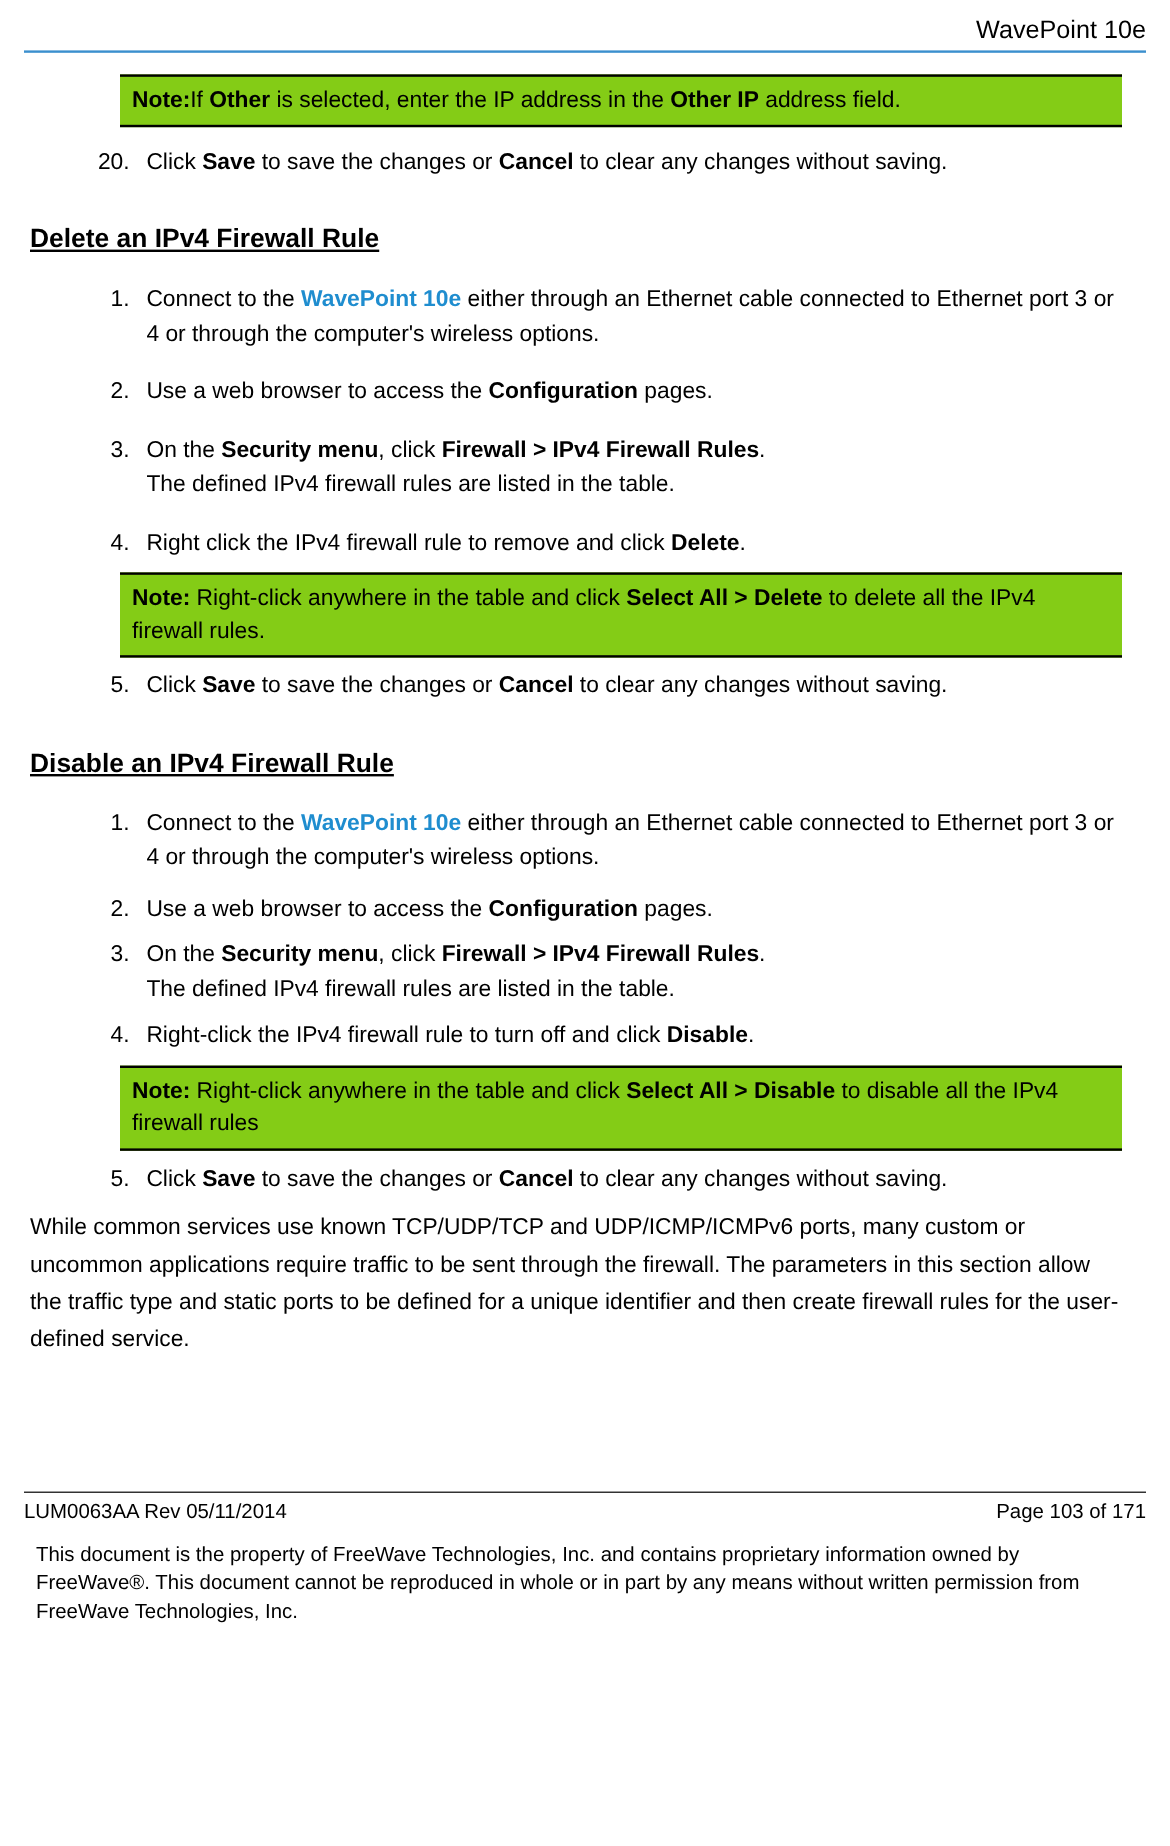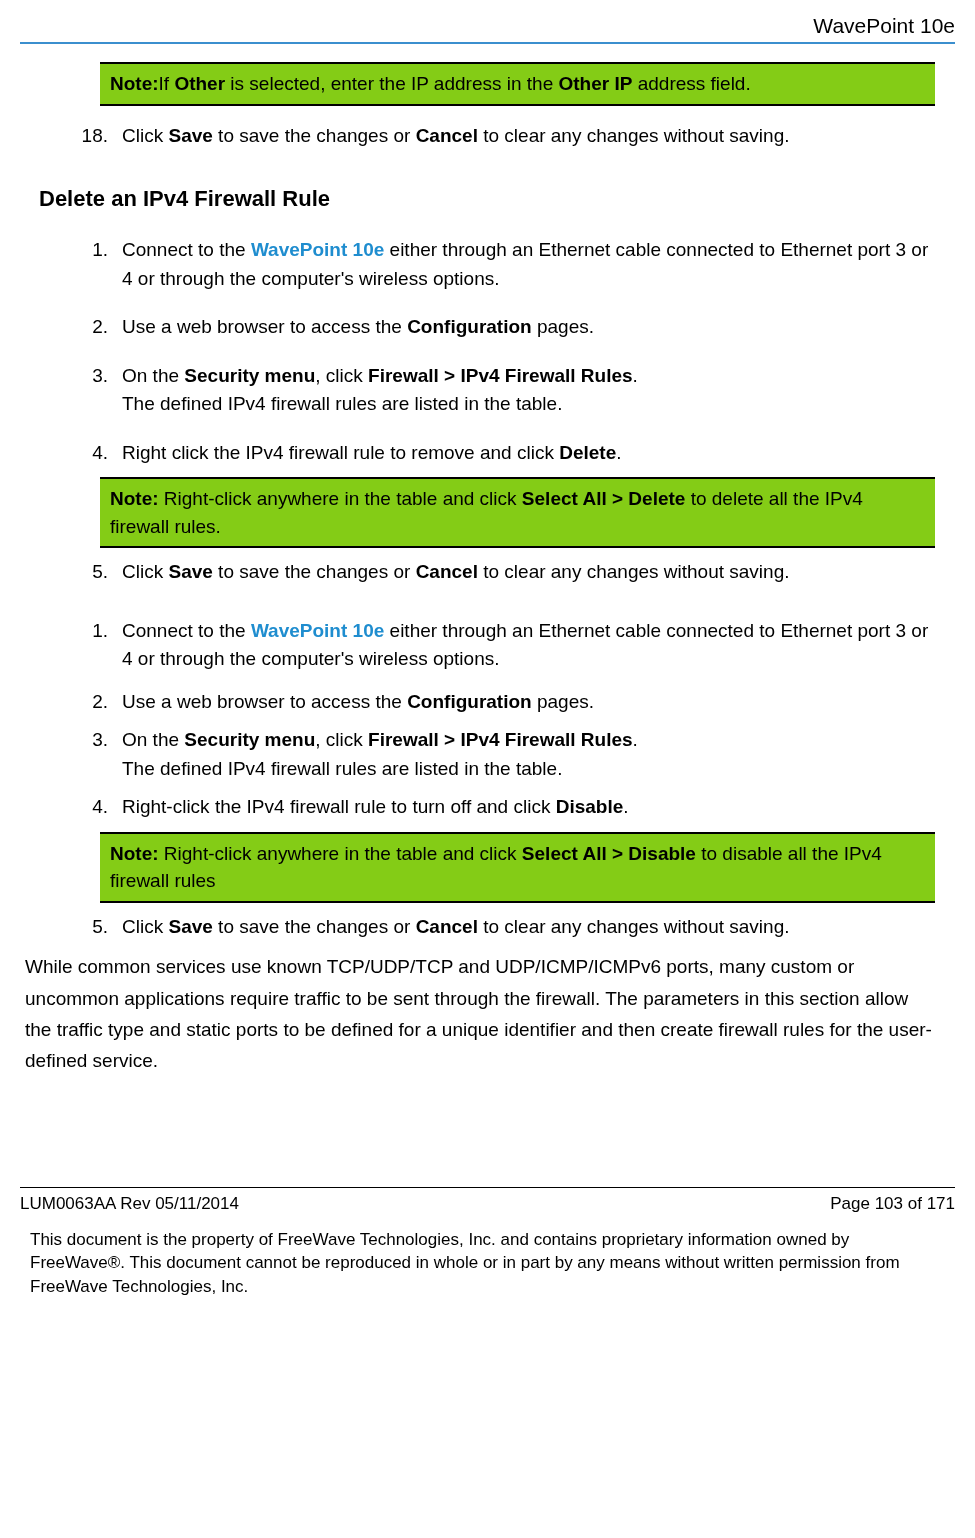--- a/index.html
+++ b/index.html
@@ -52,21 +52,22 @@
     flex-shrink: 0;
     text-align: right;
     padding-right: 14px;
   }
   .li-body {
     flex: 1;
   }
   h3.section {
     font-size: 22px;
     font-weight: bold;
-    margin: 36px 0 14px 19px;
+    margin: 36px 0 14px 5px;
+    text-decoration: underline;
   }
   h2.big {
     font-size: 26px;
     font-weight: bold;
     margin: 22px 0 8px 5px;
   }
   .link {
     color: #1f8dcf;
     font-weight: bold;
   }
@@ -99,21 +100,21 @@
 <div class="page">
   <div class="header-right">WavePoint 10e</div>
   <hr class="hr-blue">
 
   <div class="note">
     <b>Note:</b><span>If </span><b>Other</b><span> is selected, enter the IP address in the </span><b>Other IP</b><span> address field.</span>
   </div>
 
   <ul class="ol-continue">
     <li>
-      <span class="li-num">18.</span>
+      <span class="li-num">20.</span>
       <span class="li-body"><span>Click </span><b>Save</b><span> to save the changes or </span><b>Cancel</b><span> to clear any changes without saving.</span></span>
     </li>
   </ul>
 
   <h3 class="section">Delete an IPv4 Firewall Rule</h3>
   <ul class="ol-main">
     <li>
       <span class="li-num">1.</span>
       <span class="li-body"><span>Connect to the </span><span class="link">WavePoint 10e</span><span> either through an Ethernet cable connected to Ethernet port 3 or 4 or through the computer's wireless options.</span></span>
     </li>
@@ -133,20 +134,21 @@
   <div class="note">
     <b>Note:</b><span> Right-click anywhere in the table and click </span><b>Select All &gt; Delete</b><span> to delete all the IPv4 firewall rules.</span>
   </div>
   <ul class="ol-main">
     <li>
       <span class="li-num">5.</span>
       <span class="li-body"><span>Click </span><b>Save</b><span> to save the changes or </span><b>Cancel</b><span> to clear any changes without saving.</span></span>
     </li>
   </ul>
 
+  <h3 class="section">Disable an IPv4 Firewall Rule</h3>
   <ul class="ol-main tight">
     <li style="margin-bottom:14px;">
       <span class="li-num">1.</span>
       <span class="li-body"><span>Connect to the </span><span class="link">WavePoint 10e</span><span> either through an Ethernet cable connected to Ethernet port 3 or 4 or through the computer's wireless options.</span></span>
     </li>
     <li>
       <span class="li-num">2.</span>
       <span class="li-body"><span>Use a web browser to access the </span><b>Configuration</b><span> pages.</span></span>
     </li>
     <li>

